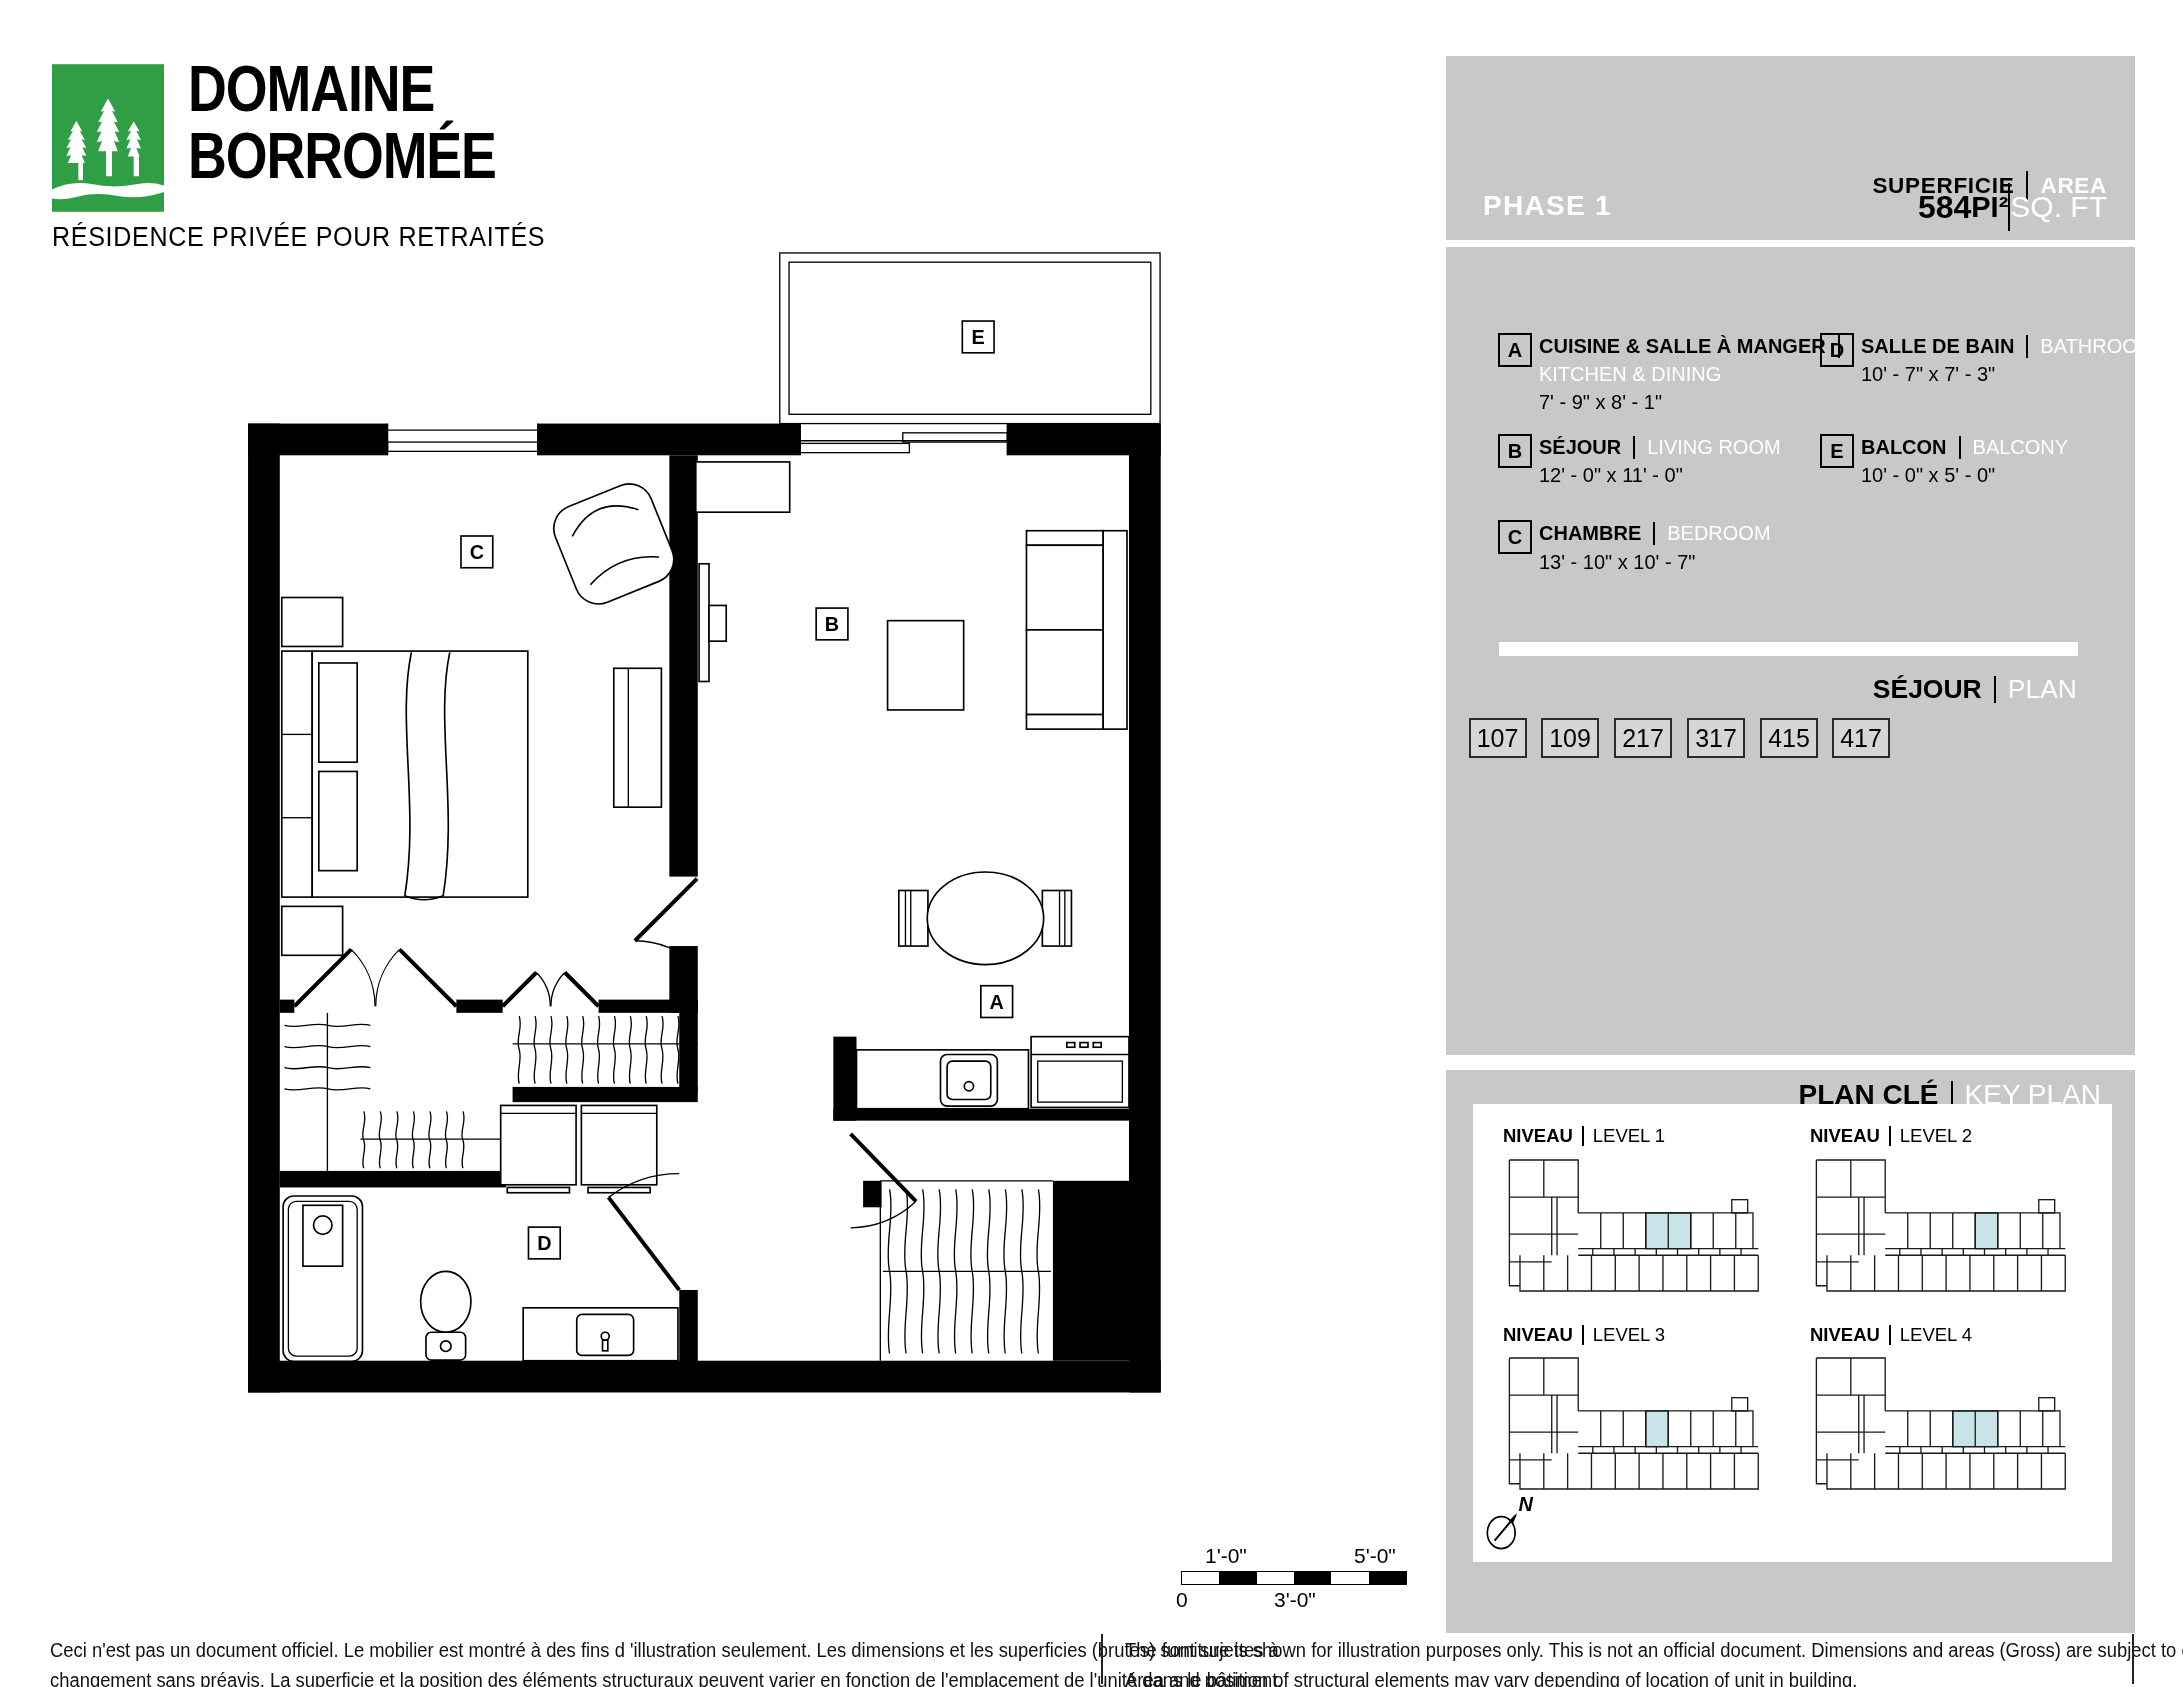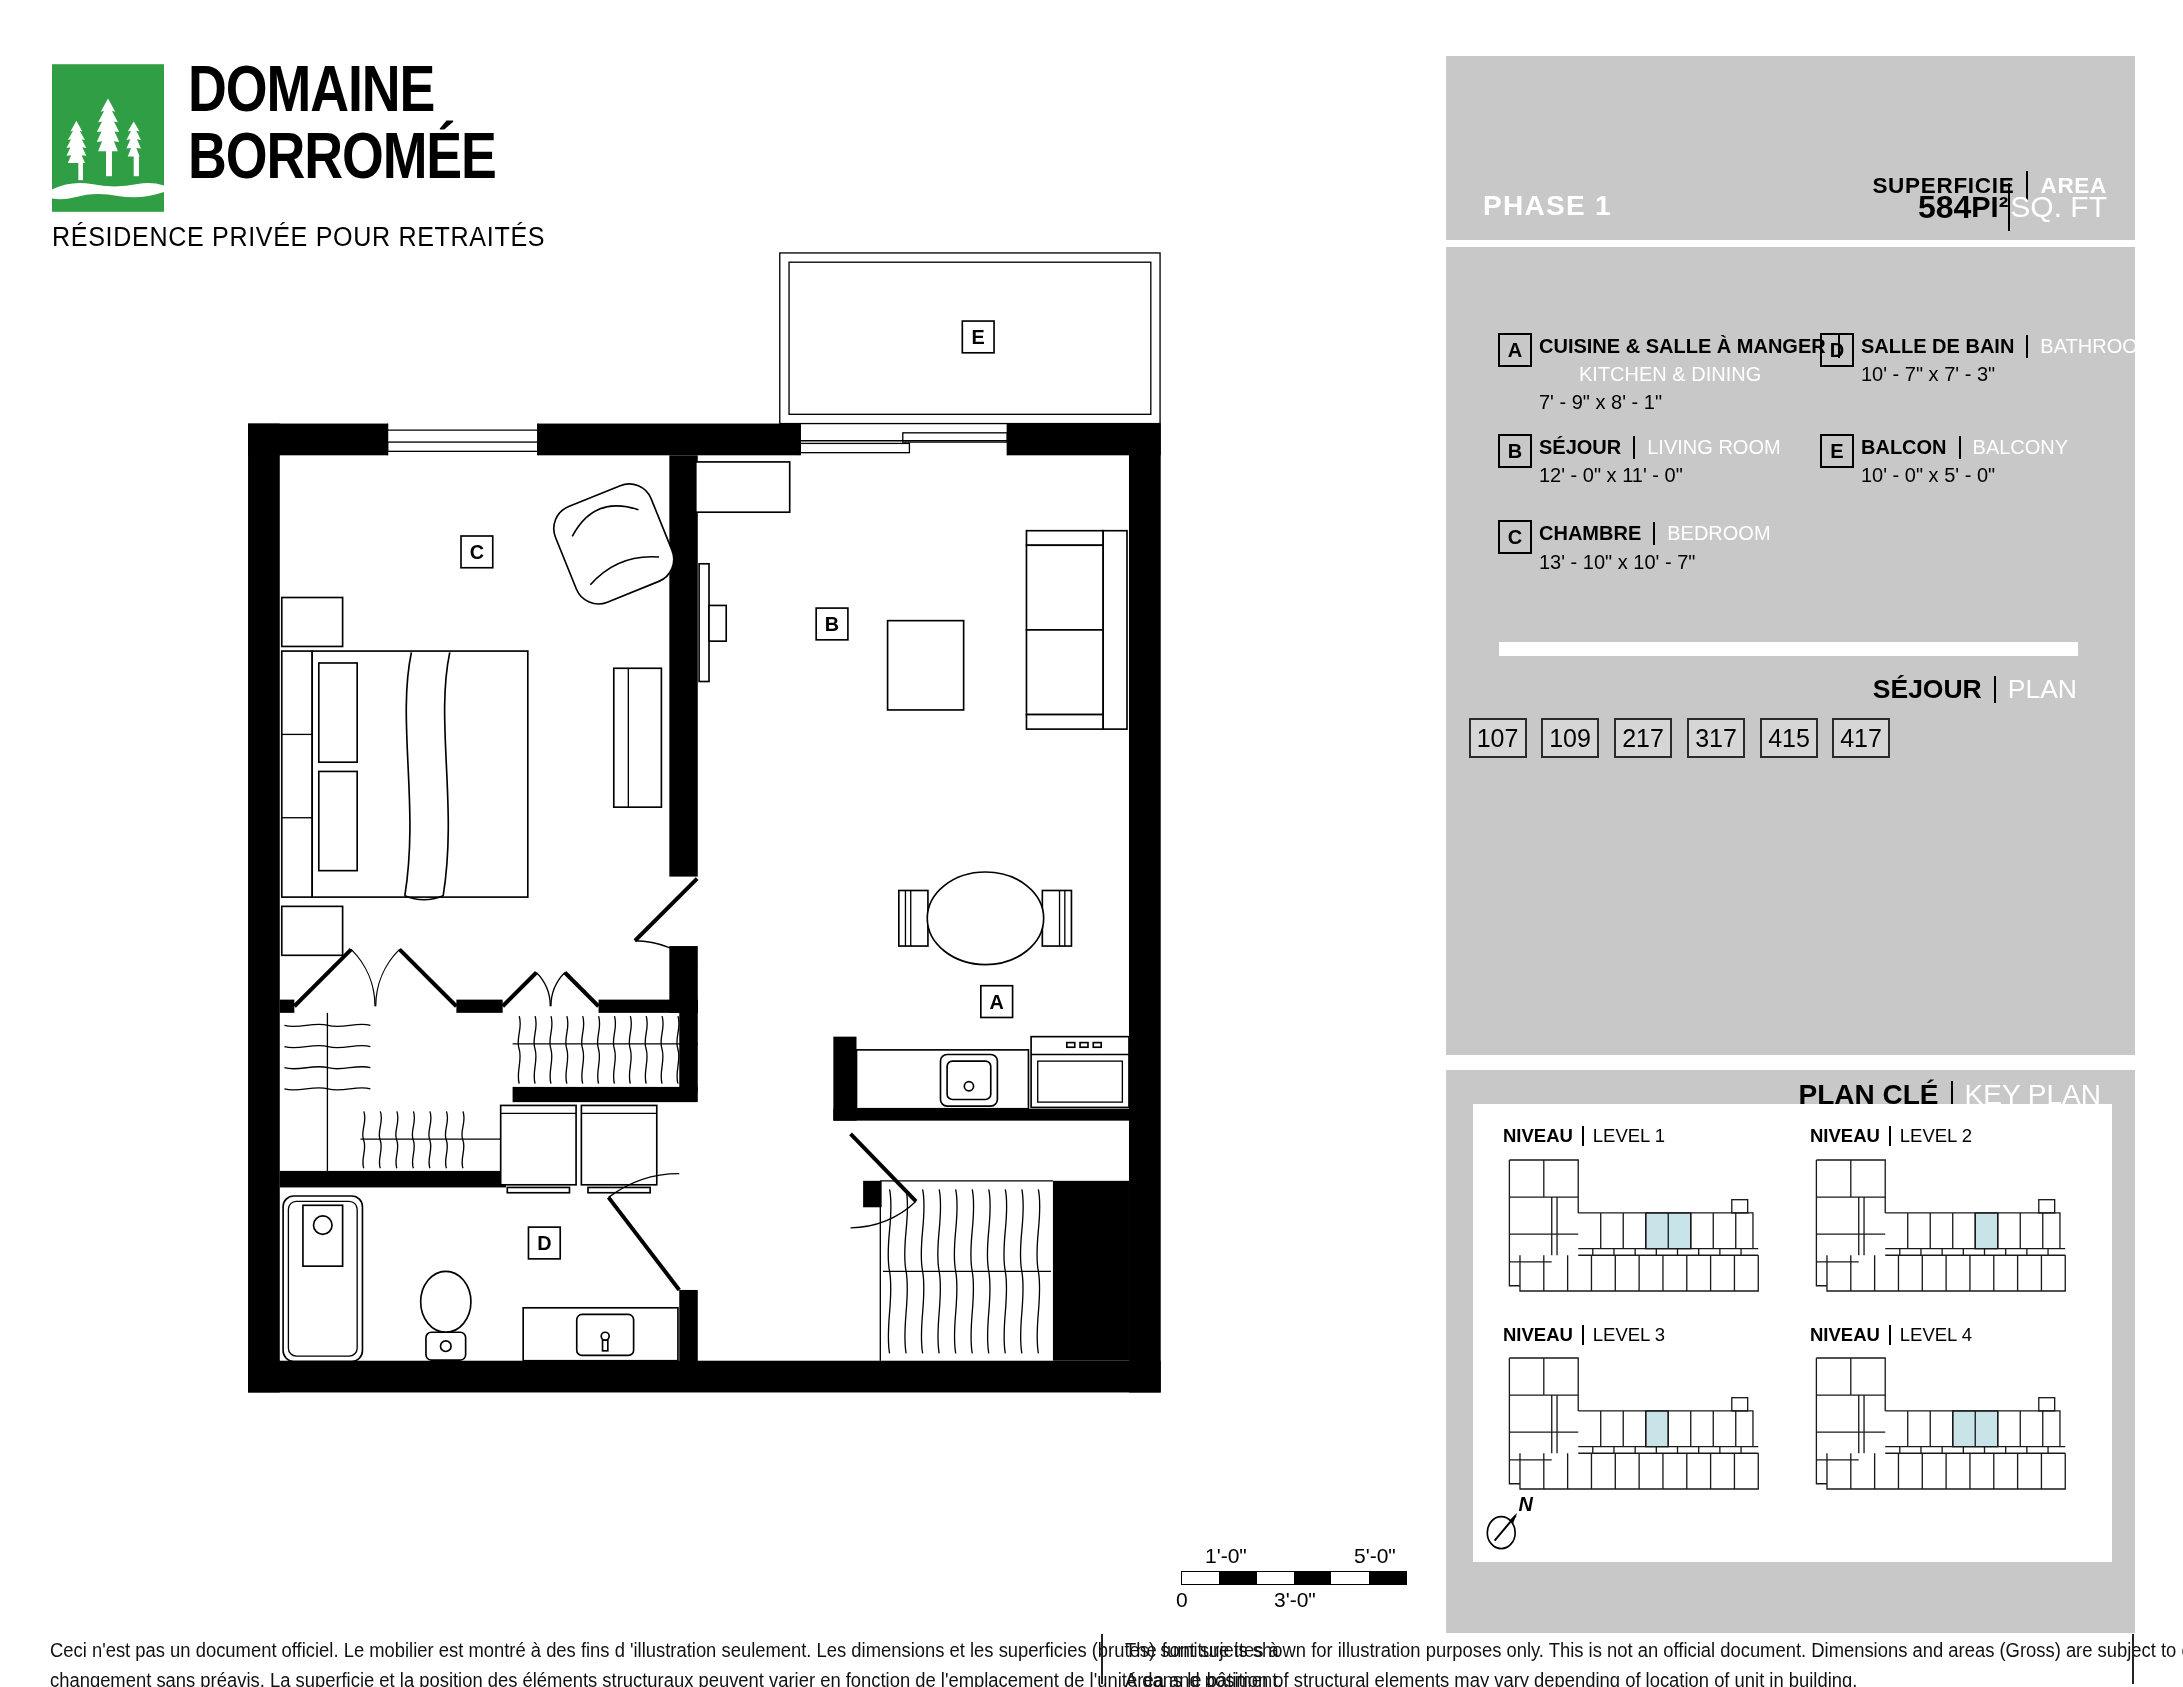--- a/index.html
+++ b/index.html
@@ -108,21 +108,21 @@
     </div>
     <div class="phase">PHASE 1</div>
   </div>
 
   <div class="abs panel lgd">
 
     <div class="lg-box" style="left:52px;top:86px;">
         <span>A</span>
       </div>
     <div class="lg-line" style="left:93px;top:88px;"><span class="b">CUISINE &amp; SALLE À MANGER</span><span class="lg-sep"></span></div>
-    <div class="lg-line white" style="left:93px;top:116px;margin-left:40px;">KITCHEN &amp; DINING</div>
+    <div class="lg-line white" style="left:93px;top:116px;">KITCHEN &amp; DINING</div>
     <div class="lg-line" style="left:93px;top:144px;">7' - 9" x 8' - 1"</div>
 
     <div class="lg-box" style="left:52px;top:187px;">
         <span>B</span>
       </div>
     <div class="lg-line" style="left:93px;top:189px;"><span class="b">SÉJOUR</span><span class="lg-sep"></span><span class="white">LIVING ROOM</span></div>
     <div class="lg-line" style="left:93px;top:217px;">12' - 0" x 11' - 0"</div>
 
     <div class="lg-box" style="left:52px;top:273px;">
         <span>C</span>

